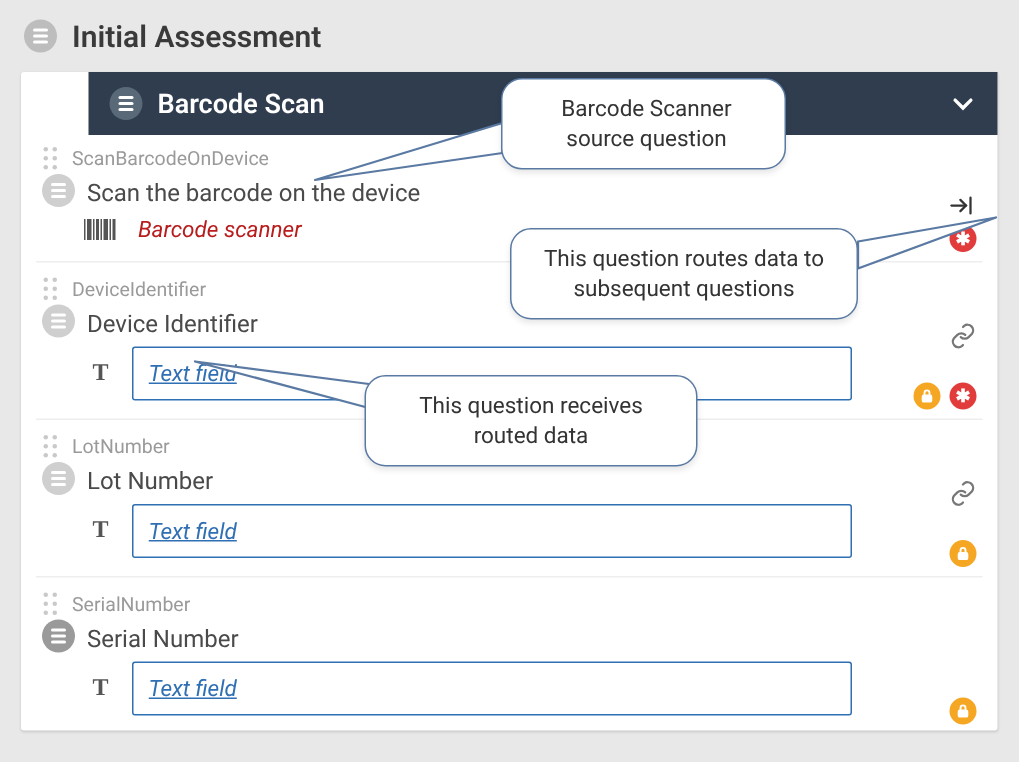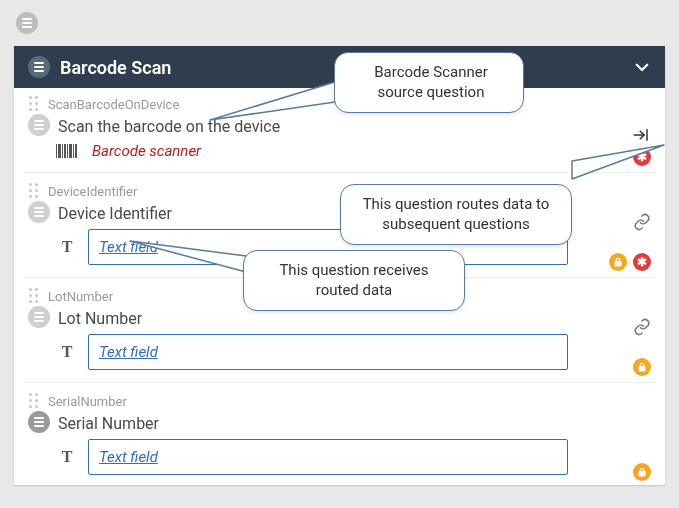--- a/index.html
+++ b/index.html
@@ -41,20 +41,21 @@
     box-shadow: 0 1px 2px rgba(0,0,0,.15);
   }
   .section-header {
     background: #2f3d4f;
     color: #fff;
     display: flex;
     align-items: center;
     padding: 10px 14px;
     gap: 10px;
     position: relative;
+    margin-left: 45px;
   }
   .section-header .hamburger { background: #5a6978; }
   .section-title {
     font-size: 18px;
     font-weight: 600;
   }
   .chev {
     margin-left: auto;
     width: 18px; height: 18px;
   }
@@ -168,34 +169,35 @@
     border-radius: 14px;
     padding: 10px 16px;
     text-align: center;
     font-size: 15px;
     color: #333;
     line-height: 1.3;
     z-index: 20;
     box-shadow: 0 2px 4px rgba(0,0,0,.1);
   }
   .callout.c1 { left: 334px; top: 52px; width: 190px; padding-left: 20px; }
-  .callout.c2 { left: 340px; top: 152px; width: 232px; margin-top: 32px; }
+  .callout.c2 { left: 340px; top: 152px; width: 232px; }
   .callout.c3 { left: 243px; top: 250px; width: 222px; }
 
   svg.pointer { position:absolute; z-index:15; pointer-events:none; overflow:visible; }
 </style>
 </head>
 <body>
 
 <div class="page-header">
   <div class="hamburger">
       <span></span>
       <span></span>
       <span></span>
     </div>
+  <div class="page-title">Initial Assessment</div>
 </div>
 
 <div class="section">
   <div class="section-header">
     <div class="hamburger">
         <span></span>
         <span></span>
         <span></span>
       </div>
     <div class="section-title">Barcode Scan</div>

